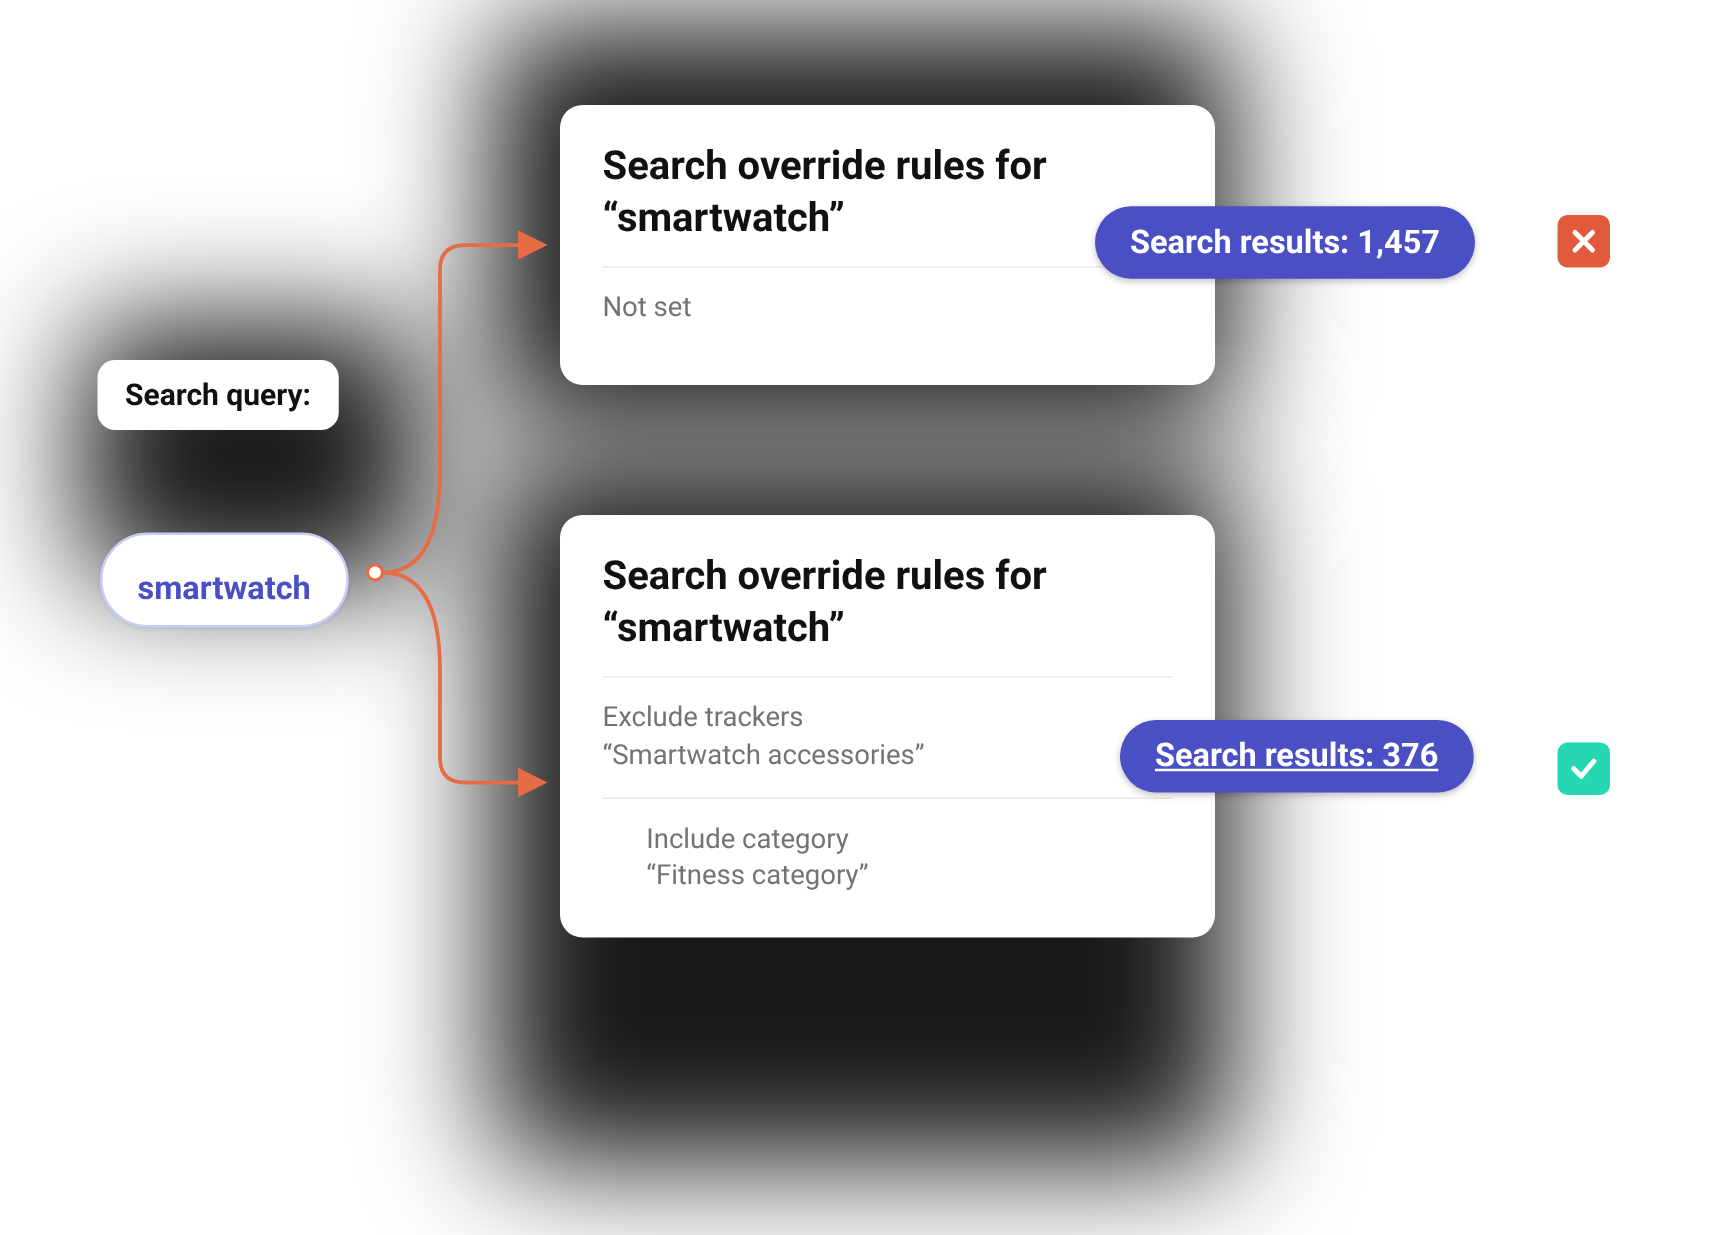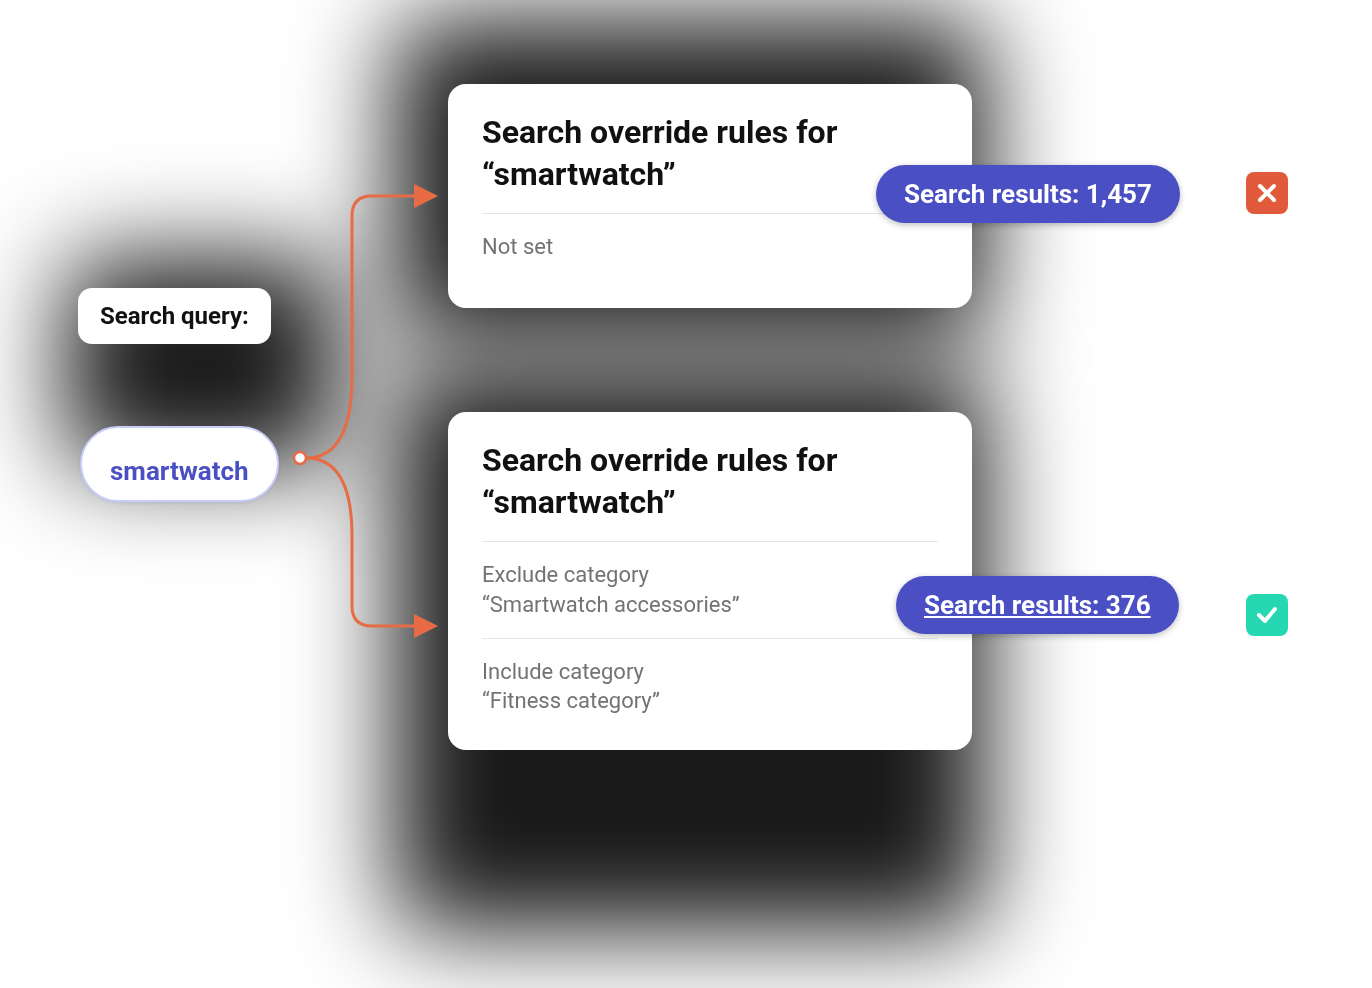--- a/index.html
+++ b/index.html
@@ -142,25 +142,25 @@
   <div class="icon-badge badge-x" style="left:1246px; top:172px;">
     <svg viewBox="0 0 24 24" fill="none" stroke="#fff" stroke-width="4" stroke-linecap="round">
         <path d="M5 5 L19 19 M19 5 L5 19"></path>
       </svg>
   </div>
 
   <div class="card" style="left:448px; top:412px; width:524px;">
     <div class="card-title">Search override rules for “smartwatch”</div>
     <hr class="divider">
     <div class="rule-line">
-      <span>Exclude category</span><br>
+      <span>Exclude trackers</span><br>
       <span class="bold">“Smartwatch accessories”</span>
     </div>
     <hr class="divider">
-    <div class="rule-line" style="margin-bottom:6px;">
+    <div class="rule-line" style="margin-bottom:6px;margin-left:35px;">
       <span>Include category</span><br>
       <span class="bold">“Fitness category”</span>
     </div>
   </div>
 
   <div class="results-pill" style="left:896px; top:576px;text-decoration:underline;">
     <span>Search results: 376</span>
   </div>
   <div class="icon-badge badge-check" style="left:1246px; top:594px;">
     <svg viewBox="0 0 24 24" fill="none" stroke="#fff" stroke-width="4" stroke-linecap="round" stroke-linejoin="round">

